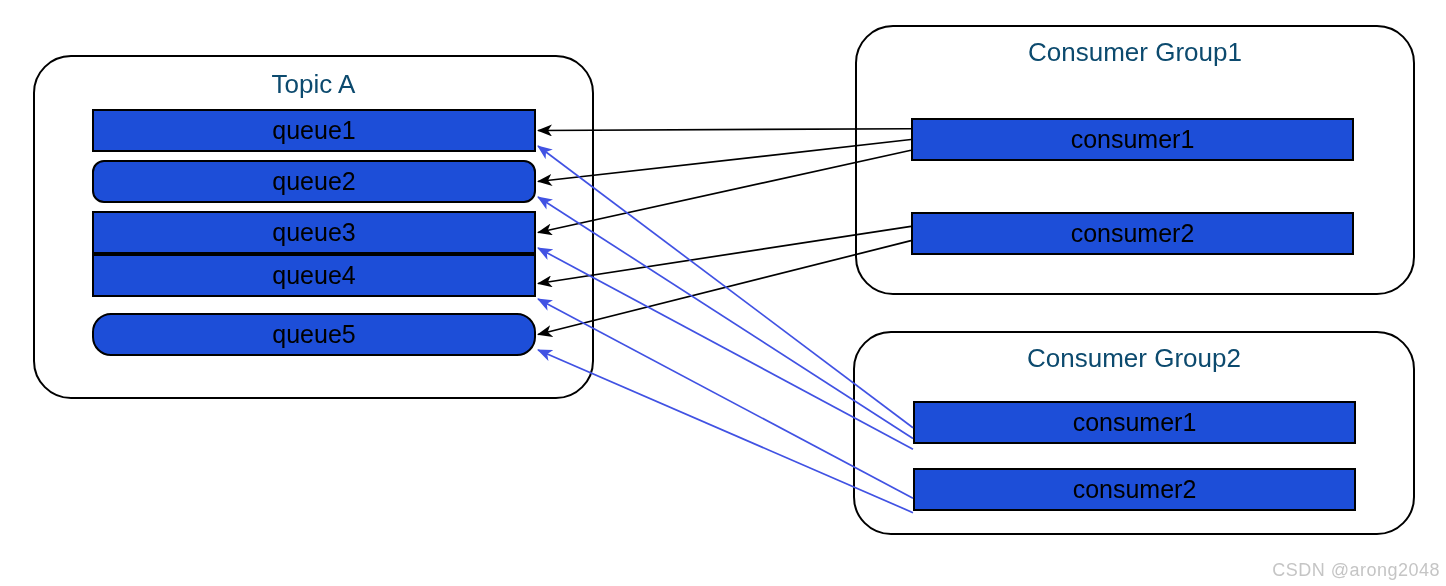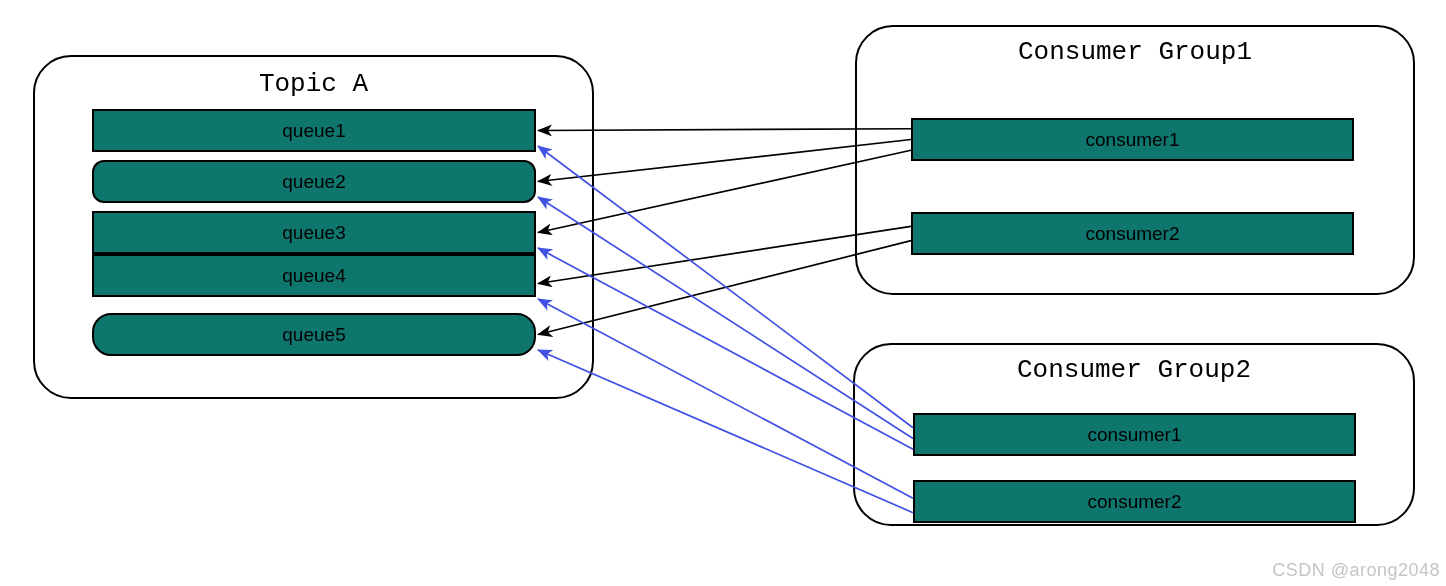--- a/index.html
+++ b/index.html
@@ -13,41 +13,40 @@
     overflow: hidden;
   }
   .container {
     position: absolute;
     border: 2px solid #000000;
     border-radius: 38px;
     background: transparent;
   }
   #topic-a-container { left: 33px; top: 55px; width: 561px; height: 344px; }
   #group1-container  { left: 855px; top: 25px; width: 560px; height: 270px; }
-  #group2-container  { left: 853px; top: 343px; width: 562px; height: 183px; }
+  #group2-container  { left: 853px; top: 331px; width: 562px; height: 204px; }
   .container-title {
     position: absolute;
     left: 0; right: 0;
     text-align: center;
     font-size: 26px;
-    color: #000000;
+    color: #0c4a6e;
     white-space: nowrap;
-    font-family: Liberation Mono, monospace;
   }
   #topic-a-container .container-title { top: 12px; }
   #group1-container  .container-title { top: 10px; }
   #group2-container  .container-title { top: 10px; }
   .node-box {
     position: absolute;
     border: 2px solid #000000;
-    background: #0f766e;
+    background: #1d4ed8;
     display: flex;
     align-items: center;
     justify-content: center;
-    font-size: 19px;
+    font-size: 25px;
     color: #000000;
   }
   .queue-box { left: 57px; width: 444px; height: 43px; }
   #queue1 { top: 52px; }
   #queue2 { top: 103px; border-radius: 12px; }
   #queue3 { top: 154px; }
   #queue4 { top: 197px; }
   #queue5 { top: 256px; border-radius: 19px; }
   .consumer-box { width: 443px; height: 43px; text-align: center; }
   #cg1-consumer1 { left: 54px; top: 91px; }

